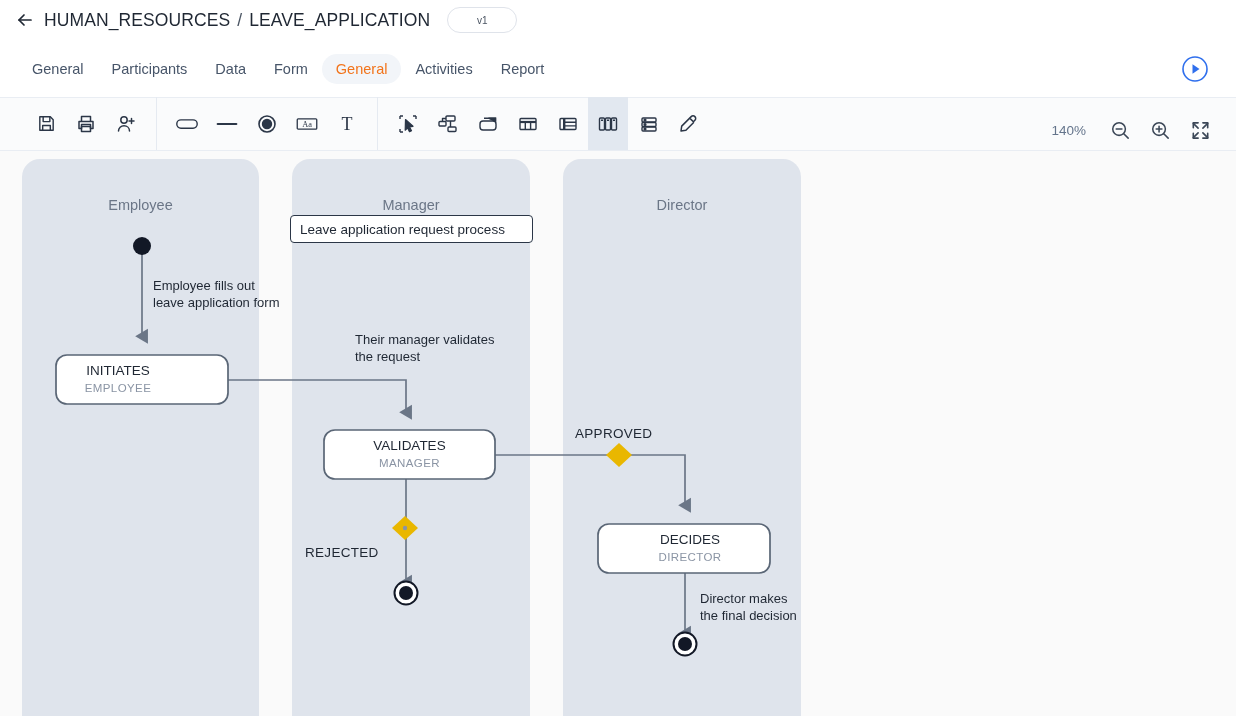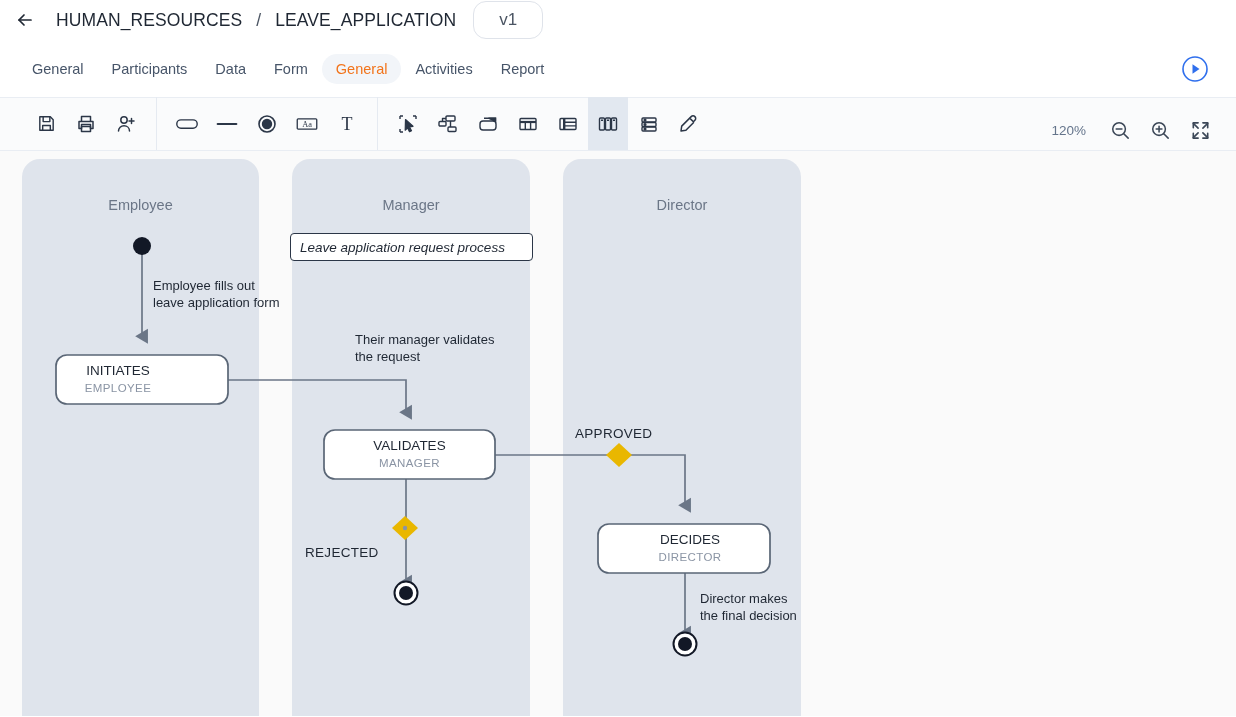--- a/index.html
+++ b/index.html
@@ -20,36 +20,36 @@
   }
   #back-arrow {
     width: 22px; height: 22px;
     display: flex; align-items: center; justify-content: center;
     color: #1f2733;
     cursor: pointer;
     flex: 0 0 auto;
   }
   #breadcrumb {
     display: flex; align-items: flex-start;
-    gap: 14px;
-    margin-left: 20px;
+    gap: 7px;
+    margin-left: 8px;
     font-size: 17.5px;
     color: #1f2733;
     letter-spacing: .1px;
   }
   .crumb { cursor: pointer; white-space: nowrap; }
   .crumb-sep { color: #4b5563; }
   #version-chip {
     margin-left: 17px;
     min-width: 70px;
-    height: 38px;
+    height: 26px;
     border: 1px solid #dfe3ea;
     border-radius: 13px;
     display: flex; align-items: center; justify-content: center;
-    font-size: 17px;
+    font-size: 10px;
     color: #4b5563;
     background: #fff;
     cursor: pointer;
   }
 
   
   #tabbar {
     height: 58px;
     display: flex;
     align-items: center;
@@ -341,21 +341,21 @@
   </div>
 
   <div class="tool">
     <svg width="22" height="22" viewBox="0 0 22 22" fill="none" stroke="currentColor" stroke-width="1.5" stroke-linejoin="round">
       <path d="M14.2 3.6a2.6 2.6 0 013.7 3.7l-1.5 1.5-3.7-3.7z"></path>
       <path d="M12.7 5.1l-8 8L4 18l4.9-.7 8-8"></path>
     </svg>
   </div>
 
   <div id="zoom-group">
-    <span id="zoom-level">120%</span>
+    <span id="zoom-level">140%</span>
     <div class="zoom-btn">
       <svg width="23" height="23" viewBox="0 0 24 24" fill="none" stroke="currentColor" stroke-width="1.6" stroke-linecap="round">
         <circle cx="10.5" cy="10.5" r="6.6"></circle>
           <path d="M15.4 15.4L20 20"></path>
           <path d="M7.5 10.5h6"></path>
       </svg>
     </div>
     <div class="zoom-btn">
       <svg width="23" height="23" viewBox="0 0 24 24" fill="none" stroke="currentColor" stroke-width="1.6" stroke-linecap="round">
         <circle cx="10.5" cy="10.5" r="6.6"></circle>
@@ -429,21 +429,21 @@
     <g>
       <circle cx="685" cy="493" r="11.5" fill="#ffffff" stroke="#121826" stroke-width="2"></circle>
       <circle cx="685" cy="493" r="7" fill="#121826"></circle>
     </g>
   </svg>
 
   <div class="lane-title" style="left:22px; top:46px; width:237px;">Employee</div>
   <div class="lane-title" style="left:292px; top:46px; width:238px;">Manager</div>
   <div class="lane-title" style="left:563px; top:46px; width:238px;">Director</div>
 
-  <div id="process-title-box" style="top:82px;font-style:italic;">Leave application request process</div>
+  <div id="process-title-box" style="top:64px;">Leave application request process</div>
 
   <div class="node-label" style="left:40px; top:210px; width:156px;">
     <div class="node-name">INITIATES</div>
     <div class="node-role">EMPLOYEE</div>
   </div>
   <div class="node-label" style="left:324px; top:285px; width:171px;">
     <div class="node-name">VALIDATES</div>
     <div class="node-role">MANAGER</div>
   </div>
   <div class="node-label" style="left:598px; top:379px; width:184px;">

